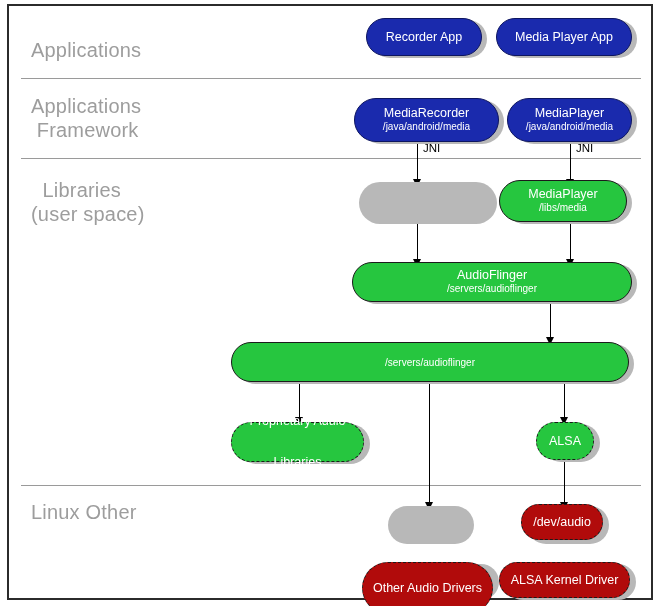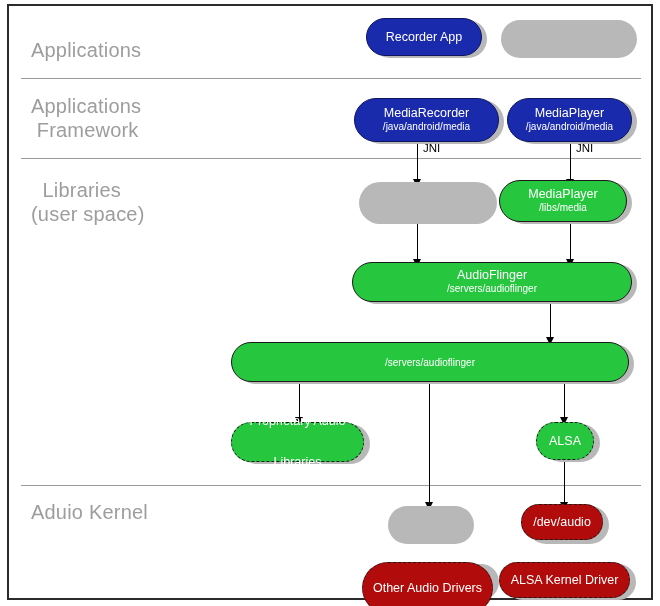--- a/index.html
+++ b/index.html
@@ -99,21 +99,21 @@
     <div class="divider" style="left:12px;top:479px;width:620px;"></div>
 
     <div class="layer-label" style="left:22px;top:32px;">Applications</div>
 
     <div class="layer-label" style="left:22px;top:88px;">Applications
  Framework</div>
 
     <div class="layer-label" style="left:22px;top:172px;">  Libraries
 (user space)</div>
 
-    <div class="layer-label" style="left:22px;top:494px;">Aduio Kernel</div>
+    <div class="layer-label" style="left:22px;top:494px;">Linux Other</div>
 
     <div class="conn" style="left:408px;top:137px;height:39px;"></div>
     <div class="arrowhead" style="left:403.5px;top:173px;"></div>
     <div class="conn-label" style="left:414px;top:136px;">JNI</div>
 
     <div class="conn" style="left:561px;top:137px;height:39px;"></div>
     <div class="arrowhead" style="left:556.5px;top:173px;"></div>
     <div class="conn-label" style="left:567px;top:136px;">JNI</div>
 
     <div class="conn" style="left:408px;top:216px;height:41px;"></div>
@@ -136,20 +136,23 @@
 
     <div class="conn" style="left:555px;top:455px;height:44px;"></div>
     <div class="arrowhead" style="left:550.5px;top:496px;"></div>
 
     <div class="shadow" style="left:362px;top:14px;width:116px;height:38px;"></div>
     <div class="node blue" style="left:357px;top:12px;width:116px;height:38px;">
       <span class="title">Recorder App</span>
     </div>
 
     <div class="shadow" style="left:492px;top:14px;width:136px;height:38px;"></div>
+    <div class="node blue" style="left:487px;top:12px;width:136px;height:38px;">
+      <span class="title">Media Player App</span>
+    </div>
 
     <div class="shadow" style="left:350px;top:94px;width:145px;height:44px;"></div>
     <div class="node blue two-line" style="left:345px;top:92px;width:145px;height:44px;">
       <span class="title">MediaRecorder</span>
       <span class="sub">/java/android/media</span>
     </div>
 
     <div class="shadow" style="left:503px;top:94px;width:125px;height:44px;"></div>
     <div class="node blue two-line" style="left:498px;top:92px;width:125px;height:44px;">
       <span class="title">MediaPlayer</span>

